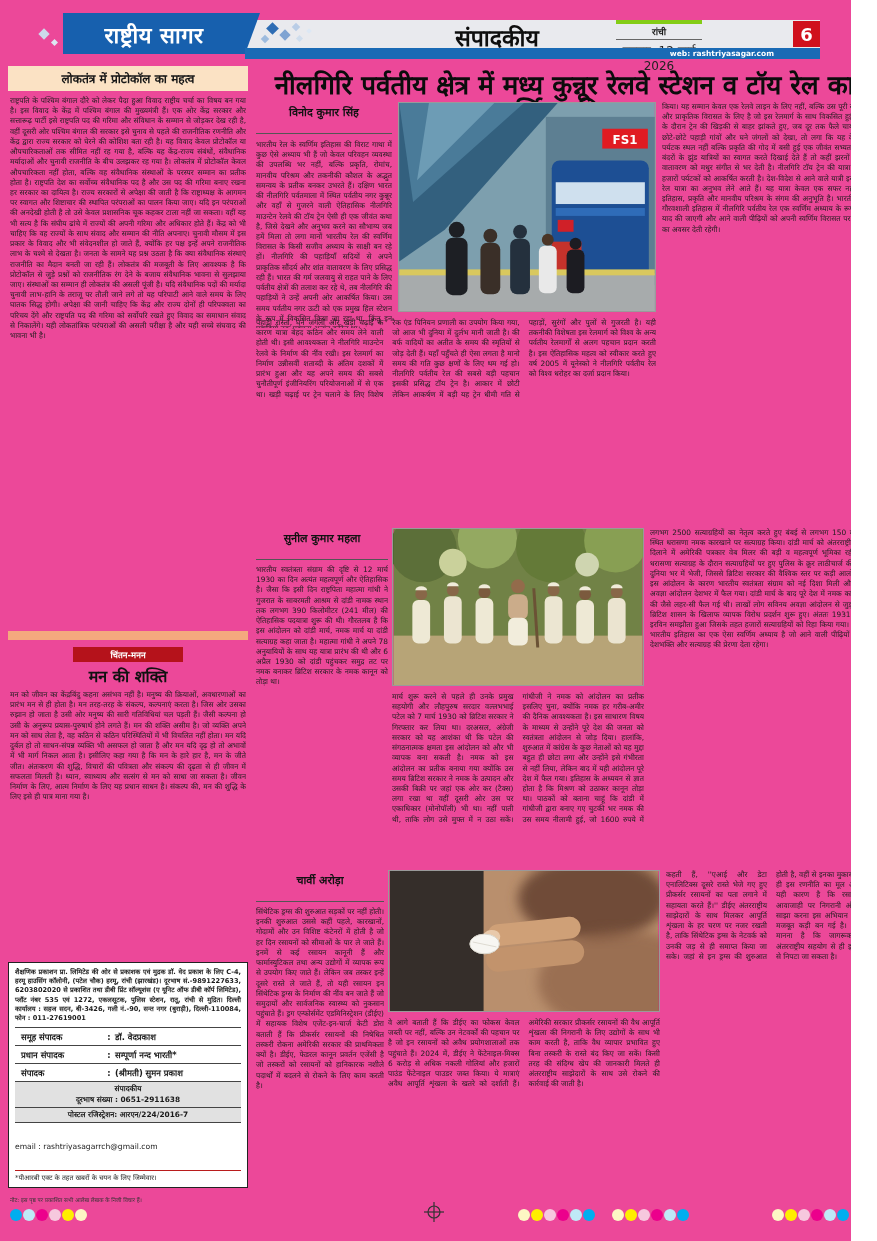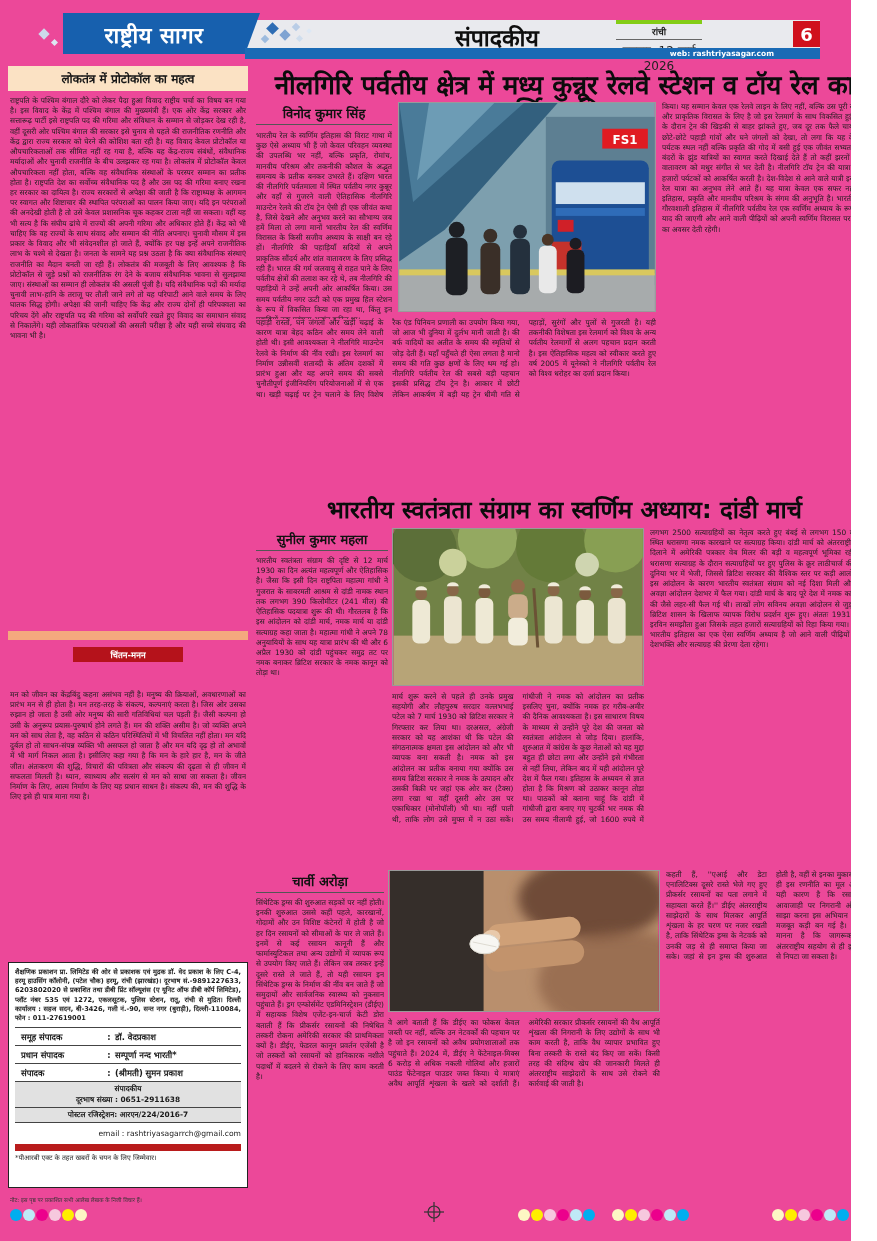--- a/index.html
+++ b/index.html
@@ -21,38 +21,38 @@
   .d5{left:297px;top:36px;width:5px;height:5px;background:#cfdded}
   .d6{left:307px;top:29px;width:4px;height:4px;background:#dde8f4}
   .section-title{left:432px;top:21px;width:130px;font-size:23px;font-weight:800;color:#0e0e0e;text-align:center}
   .dateblock{left:616px;top:20px;width:86px;text-align:center;border-top:4px solid #84cc16}
   .dateblock .city{font-size:9px;font-weight:700;border-bottom:1px solid #666;padding:1px 0}
   .dateblock .date{font-size:12px;padding-top:2px;color:#222}
   .pagebox{left:793px;top:21px;width:27px;height:26px;background:#d0101c;color:#fff;font-size:18px;font-weight:800;display:flex;align-items:center;justify-content:center}
   .webbar{left:245px;top:48px;width:575px;height:11px;background:#1a6ab5;color:#fff;font-size:7.5px;font-weight:700;display:flex;align-items:center;justify-content:flex-end;padding-right:46px}
   
   .body-text{font-size:7.4px;line-height:1.38;text-align:justify;color:#1c1c1c;overflow:hidden}
-  .byline{font-size:13px;font-weight:700;text-align:center;color:#111;border-bottom:1px solid #555;padding-bottom:2px}
+  .byline{font-size:11px;font-weight:700;text-align:center;color:#111;border-bottom:1px solid #555;padding-bottom:14px}
   .headline{font-weight:800;color:#0c0c0c;text-align:center;line-height:1.05}
   .h1{left:252px;top:72px;width:625px;font-size:26px}
   .h2{left:252px;top:498px;width:625px;font-size:24px}
   .h3{left:252px;top:838px;width:625px;font-size:24px}
   
   .protocol-head{left:8px;top:66px;width:240px;height:25px;background:#fbe2c4;display:flex;align-items:center;justify-content:center;font-size:12px;font-weight:800;color:#161616}
   .protocol-body{left:10px;top:96px;width:236px;height:532px}
   .salmon-bar{left:8px;top:631px;width:240px;height:9px;background:#f4a97e}
   .chintan-label{left:73px;top:647px;width:110px;height:15px;background:#b5121b;color:#fff;font-size:8.5px;font-weight:700;display:flex;align-items:center;justify-content:center}
   .chintan-title{left:8px;top:665px;width:240px;text-align:center;font-size:16px;font-weight:800;color:#111}
   .chintan-body{left:10px;top:690px;width:236px;height:268px}
   .imprint{left:8px;top:962px;width:240px;height:226px;border:1.5px solid #222;padding:5px 6px;background:#fff}
   .pub-line{font-size:6.6px;font-weight:600;line-height:1.4;text-align:justify;border-bottom:1px solid #444;padding-bottom:4px}
   .role-row{display:flex;font-size:8.4px;font-weight:700;padding:3px 6px;border-bottom:1px solid #444;align-items:center}
   .role-label{width:82px}.role-colon{width:12px;text-align:center}.role-value{flex:1}
   .gray-block{background:#e1e1e1;text-align:center;font-size:7.4px;font-weight:700;padding:2px 0;border-bottom:1px solid #444;line-height:1.4}
-  .email-line{text-align:right;font-size:7.6px;padding:6px 0;border-bottom:7px solid #b91c1c}
+  .email-line{text-align:left;font-size:7.6px;padding:19px 0;border-bottom:1px solid #b91c1c}
   .juris{font-size:6.8px;line-height:1.4;text-align:justify;padding-top:3px}
   .prb{font-size:6.8px;padding-top:2px}
   .footer-note{left:10px;top:1196px;font-size:5.6px;color:#333}
   
   .a1-left{left:256px;top:104px;width:136px}
   .a1-left .body-text{margin-top:6px;height:188px}
   .a1-photo{left:398px;top:102px;width:258px;height:210px}
   .a1-right{left:662px;top:102px;width:215px;height:388px}
   .a1-band{left:256px;top:318px;width:400px;height:172px;column-count:3;column-gap:9px}
   .a2-left{left:256px;top:530px;width:132px}
@@ -102,20 +102,21 @@
   <div class="abs pagebox">6</div>
   <div class="abs webbar">
     <span>web: rashtriyasagar.com</span>
   </div>
 
   <div class="abs protocol-head">लोकतंत्र में प्रोटोकॉल का महत्व</div>
   <div class="abs body-text protocol-body">राष्ट्रपति के पश्चिम बंगाल दौरे को लेकर पैदा हुआ विवाद राष्ट्रीय चर्चा का विषय बन गया है। इस विवाद के केंद्र में पश्चिम बंगाल की मुख्यमंत्री हैं। एक ओर केंद्र सरकार और सत्तारूढ़ पार्टी इसे राष्ट्रपति पद की गरिमा और संविधान के सम्मान से जोड़कर देख रही है, वहीं दूसरी ओर पश्चिम बंगाल की सरकार इसे चुनाव से पहले की राजनीतिक रणनीति और केंद्र द्वारा राज्य सरकार को घेरने की कोशिश बता रही है। यह विवाद केवल प्रोटोकॉल या औपचारिकताओं तक सीमित नहीं रह गया है, बल्कि यह केंद्र-राज्य संबंधों, संवैधानिक मर्यादाओं और चुनावी राजनीति के बीच उलझकर रह गया है। लोकतंत्र में प्रोटोकॉल केवल औपचारिकता नहीं होता, बल्कि वह संवैधानिक संस्थाओं के परस्पर सम्मान का प्रतीक होता है। राष्ट्रपति देश का सर्वोच्च संवैधानिक पद है और उस पद की गरिमा बनाए रखना हर सरकार का दायित्व है। राज्य सरकारों से अपेक्षा की जाती है कि राष्ट्राध्यक्ष के आगमन पर स्वागत और शिष्टाचार की स्थापित परंपराओं का पालन किया जाए। यदि इन परंपराओं की अनदेखी होती है तो उसे केवल प्रशासनिक चूक कहकर टाला नहीं जा सकता। वहीं यह भी सत्य है कि संघीय ढांचे में राज्यों की अपनी गरिमा और अधिकार होते हैं। केंद्र को भी चाहिए कि वह राज्यों के साथ संवाद और सम्मान की नीति अपनाए। चुनावी मौसम में इस प्रकार के विवाद और भी संवेदनशील हो जाते हैं, क्योंकि हर पक्ष इन्हें अपने राजनीतिक लाभ के चश्मे से देखता है। जनता के सामने यह प्रश्न उठता है कि क्या संवैधानिक संस्थाएं राजनीति का मैदान बनती जा रही हैं। लोकतंत्र की मजबूती के लिए आवश्यक है कि प्रोटोकॉल से जुड़े प्रश्नों को राजनीतिक रंग देने के बजाय संवैधानिक भावना से सुलझाया जाए। संस्थाओं का सम्मान ही लोकतंत्र की असली पूंजी है। यदि संवैधानिक पदों की मर्यादा चुनावी लाभ-हानि के तराजू पर तौली जाने लगे तो यह परिपाटी आने वाले समय के लिए घातक सिद्ध होगी। अपेक्षा की जानी चाहिए कि केंद्र और राज्य दोनों ही परिपक्वता का परिचय देंगे और राष्ट्रपति पद की गरिमा को सर्वोपरि रखते हुए विवाद का समाधान संवाद से निकालेंगे। यही लोकतांत्रिक परंपराओं की असली परीक्षा है और यही सच्चे संघवाद की भावना भी है।</div>
   <div class="abs salmon-bar"></div>
 
   <div class="abs chintan-label">चिंतन-मनन</div>
+  <div class="abs chintan-title">मन की शक्ति</div>
   <div class="abs body-text chintan-body">मन को जीवन का केंद्रबिंदु कहना असंभव नहीं है। मनुष्य की क्रियाओं, अवधारणाओं का प्रारंभ मन से ही होता है। मन तरह-तरह के संकल्प, कल्पनाएं करता है। जिस ओर उसका रुझान हो जाता है उसी ओर मनुष्य की सारी गतिविधियां चल पड़ती हैं। जैसी कल्पना हो उसी के अनुरूप प्रयास-पुरुषार्थ होने लगते हैं। मन की शक्ति असीम है। जो व्यक्ति अपने मन को साध लेता है, वह कठिन से कठिन परिस्थितियों में भी विचलित नहीं होता। मन यदि दुर्बल हो तो साधन-संपन्न व्यक्ति भी असफल हो जाता है और मन यदि दृढ़ हो तो अभावों में भी मार्ग निकल आता है। इसीलिए कहा गया है कि मन के हारे हार है, मन के जीते जीत। अंतःकरण की शुद्धि, विचारों की पवित्रता और संकल्प की दृढ़ता से ही जीवन में सफलता मिलती है। ध्यान, स्वाध्याय और सत्संग से मन को साधा जा सकता है। जीवन निर्माण के लिए, आत्म निर्माण के लिए यह प्रधान साधन है। संकल्प की, मन की शुद्धि के लिए इसे ही पात्र माना गया है।</div>
 
   <div class="abs imprint">
     <div class="pub-line">शैक्षणिक प्रकाशन प्रा. लिमिटेड की ओर से प्रकाशक एवं मुद्रक डॉ. वेद प्रकाश के लिए C-4, हरमू हाउसिंग कॉलोनी, (पटेल चौक) हरमू, रांची (झारखंड)। दूरभाष सं.-9891227633, 6203802020 से प्रकाशित तथा डीबी प्रिंट सॉल्यूशंस (ए यूनिट ऑफ डीबी कॉर्प लिमिटेड), प्लॉट नंबर 535 एवं 1272, एकलसूटक, पुलिस स्टेशन, रातू, रांची से मुद्रित। दिल्ली कार्यालय : सहज सदन, बी-3426, गली नं.-90, सन्त नगर (बुराड़ी), दिल्ली-110084, फोन : 011-27619001</div>
     <div class="role-row">
       <span class="role-label">समूह संपादक</span>
       <span class="role-colon">:</span>
       <span class="role-value">डॉ. वेदप्रकाश</span>
     </div>
     <div class="role-row">
@@ -168,21 +169,20 @@
         <rect x="112" y="137" width="20" height="56" rx="7" fill="#24303d"></rect>
       <circle cx="150" cy="138" r="6" fill="#4a3526"></circle>
         <rect x="141" y="144" width="18" height="48" rx="6" fill="#e9e9e9"></rect>
       <circle cx="178" cy="142" r="6" fill="#1c1c22"></circle>
         <rect x="169" y="148" width="18" height="44" rx="6" fill="#1c1c22"></rect>
     </g>
   </svg>
   <div class="abs body-text a1-right">किया। यह सम्मान केवल एक रेलवे लाइन के लिए नहीं, बल्कि उस पूरी सांस्कृतिक और प्राकृतिक विरासत के लिए है जो इस रेलमार्ग के साथ विकसित हुई है। यात्रा के दौरान ट्रेन की खिड़की से बाहर झांकते हुए, जब दूर तक फैले चाय बागानों, छोटे-छोटे पहाड़ी गांवों और घने जंगलों को देखा, तो लगा कि यह केवल एक पर्यटक स्थल नहीं बल्कि प्रकृति की गोद में बसी हुई एक जीवंत सभ्यता है। कहीं बंदरों के झुंड यात्रियों का स्वागत करते दिखाई देते हैं तो कहीं झरनों की ध्वनि वातावरण को मधुर संगीत से भर देती है। नीलगिरि टॉय ट्रेन की यात्रा आज भी हजारों पर्यटकों को आकर्षित करती है। देश-विदेश से आने वाले यात्री इस अनोखी रेल यात्रा का अनुभव लेने आते हैं। यह यात्रा केवल एक सफर नहीं, बल्कि इतिहास, प्रकृति और मानवीय परिश्रम के संगम की अनुभूति है। भारतीय रेल के गौरवशाली इतिहास में नीलगिरि पर्वतीय रेल एक स्वर्णिम अध्याय के रूप में सदैव याद की जाएगी और आने वाली पीढ़ियों को अपनी स्वर्णिम विरासत पर गर्व करने का अवसर देती रहेगी।</div>
   <div class="abs body-text a1-band">पहाड़ी रास्तों, घने जंगलों और खड़ी चढ़ाई के कारण यात्रा बेहद कठिन और समय लेने वाली होती थी। इसी आवश्यकता ने नीलगिरि माउन्टेन रेलवे के निर्माण की नींव रखी। इस रेलमार्ग का निर्माण उन्नीसवीं शताब्दी के अंतिम दशकों में प्रारंभ हुआ और यह अपने समय की सबसे चुनौतीपूर्ण इंजीनियरिंग परियोजनाओं में से एक था। खड़ी चढ़ाई पर ट्रेन चलाने के लिए विशेष रैक एंड पिनियन प्रणाली का उपयोग किया गया, जो आज भी दुनिया में दुर्लभ मानी जाती है। की बर्फ वादियों का अतीत के समय की स्मृतियों से जोड़ देती हैं। यहाँ पहुँचते ही ऐसा लगता है मानो समय की गति कुछ क्षणों के लिए थम गई हो। नीलगिरि पर्वतीय रेल की सबसे बड़ी पहचान इसकी प्रसिद्ध टॉय ट्रेन है। आकार में छोटी लेकिन आकर्षण में बड़ी यह ट्रेन धीमी गति से पहाड़ों, सुरंगों और पुलों से गुजरती है। यही तकनीकी विशेषता इस रेलमार्ग को विश्व के अन्य पर्वतीय रेलमार्गों से अलग पहचान प्रदान करती है। इस ऐतिहासिक महत्व को स्वीकार करते हुए वर्ष 2005 में यूनेस्को ने नीलगिरि पर्वतीय रेल को विश्व धरोहर का दर्जा प्रदान किया।</div>
 
-  <div class="abs headline h2">भारतीय स्वतंत्रता संग्राम का स्वर्णिम अध्याय: दांडी मार्च</div>
   <div class="abs a2-left">
     <div class="byline">सुनील कुमार महला</div>
     <div class="body-text">भारतीय स्वतंत्रता संग्राम की दृष्टि से 12 मार्च 1930 का दिन अत्यंत महत्वपूर्ण और ऐतिहासिक है। जैसा कि इसी दिन राष्ट्रपिता महात्मा गांधी ने गुजरात के साबरमती आश्रम से दांडी नामक स्थान तक लगभग 390 किलोमीटर (241 मील) की ऐतिहासिक पदयात्रा शुरू की थी। गौरतलब है कि इस आंदोलन को दांडी मार्च, नमक मार्च या दांडी सत्याग्रह कहा जाता है। महात्मा गांधी ने अपने 78 अनुयायियों के साथ यह यात्रा प्रारंभ की थी और 6 अप्रैल 1930 को दांडी पहुंचकर समुद्र तट पर नमक बनाकर ब्रिटिश सरकार के नमक कानून को तोड़ा था।</div>
   </div>
   <svg class="abs a2-photo photo" viewBox="0 0 252 158" xmlns="http://www.w3.org/2000/svg">
     <rect width="252" height="158" fill="#64793f"></rect>
     <circle cx="30" cy="20" r="34" fill="#4c6330"></circle>
     <circle cx="95" cy="10" r="30" fill="#8ba55e"></circle>
     <circle cx="160" cy="18" r="36" fill="#55702f"></circle>
     <circle cx="225" cy="12" r="32" fill="#7e9a4e"></circle>

